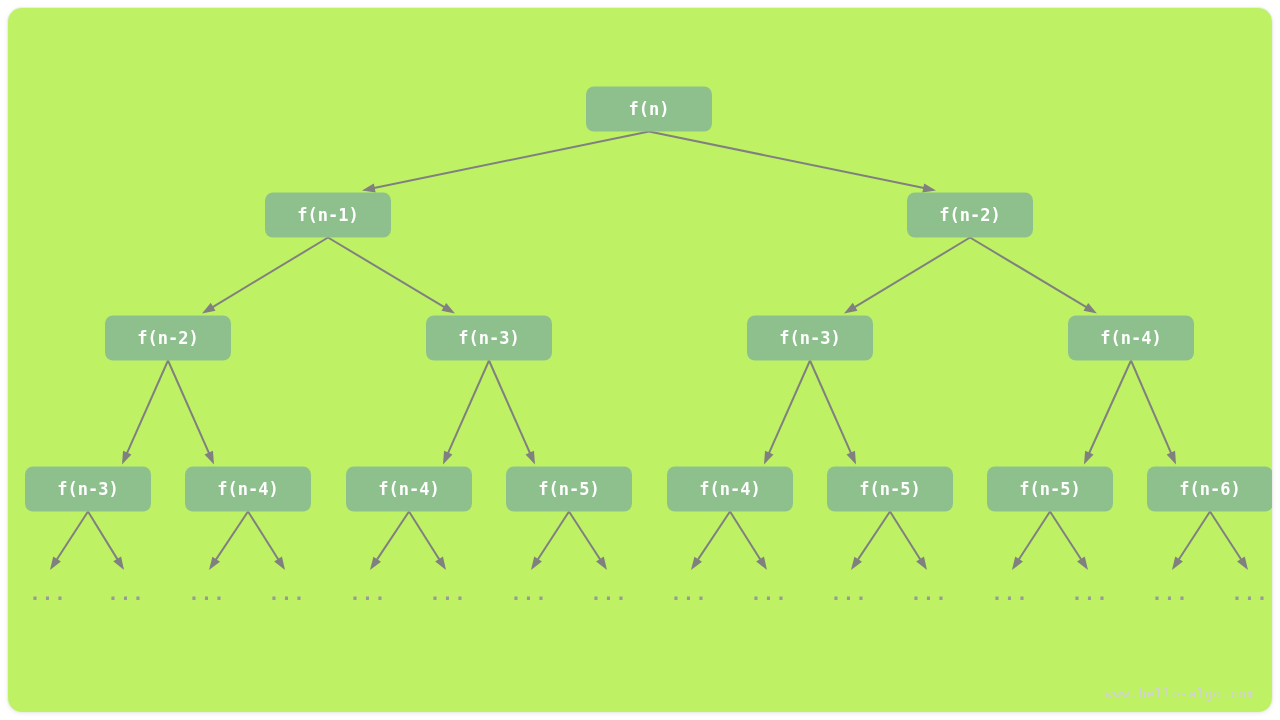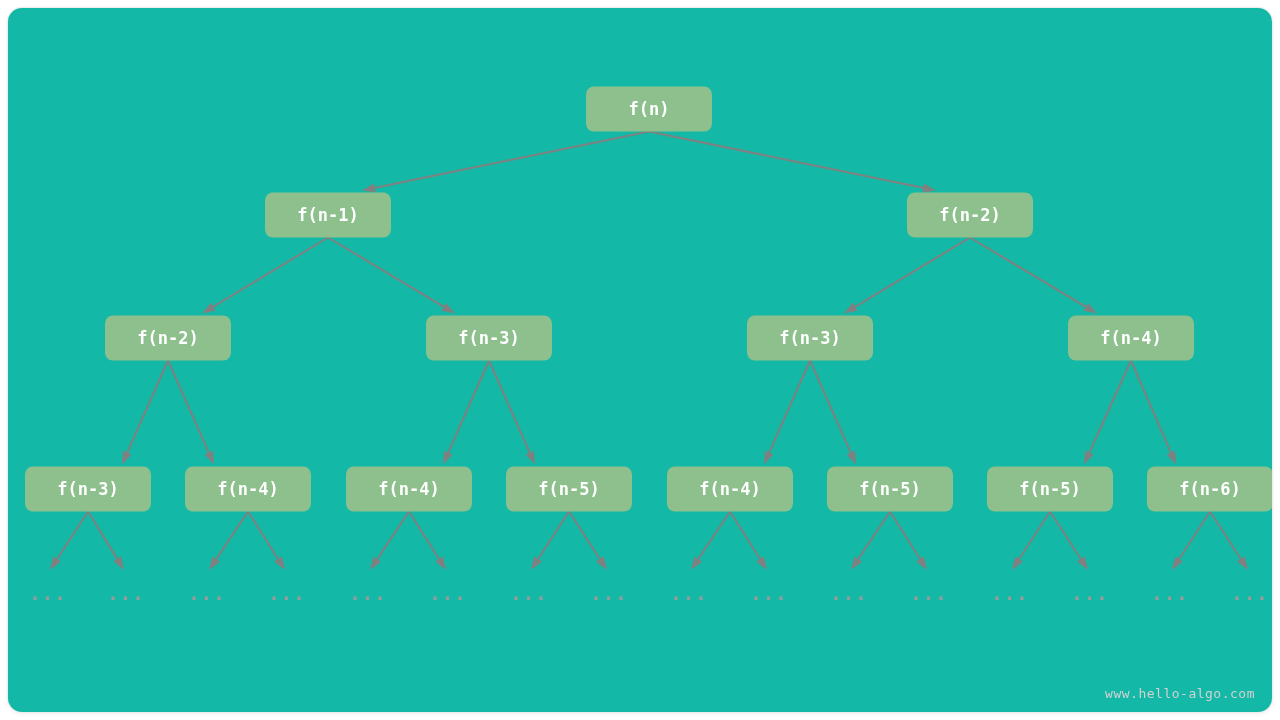--- a/index.html
+++ b/index.html
@@ -10,21 +10,21 @@
     background: #ffffff;
     font-family: "DejaVu Sans Mono", monospace;
     overflow: hidden;
   }
   #card {
     position: absolute;
     left: 8px;
     top: 8px;
     width: 1264px;
     height: 704px;
-    background: #14b8a6;
+    background: #bef264;
     border-radius: 14px;
     box-shadow: 0 0 0 1px #eceded, 0 1px 5px rgba(0,0,0,0.10);
     box-sizing: border-box;
     overflow: hidden;
   }
   #tree-svg {
     position: absolute;
     left: 0;
     top: 0;
     width: 1280px;

